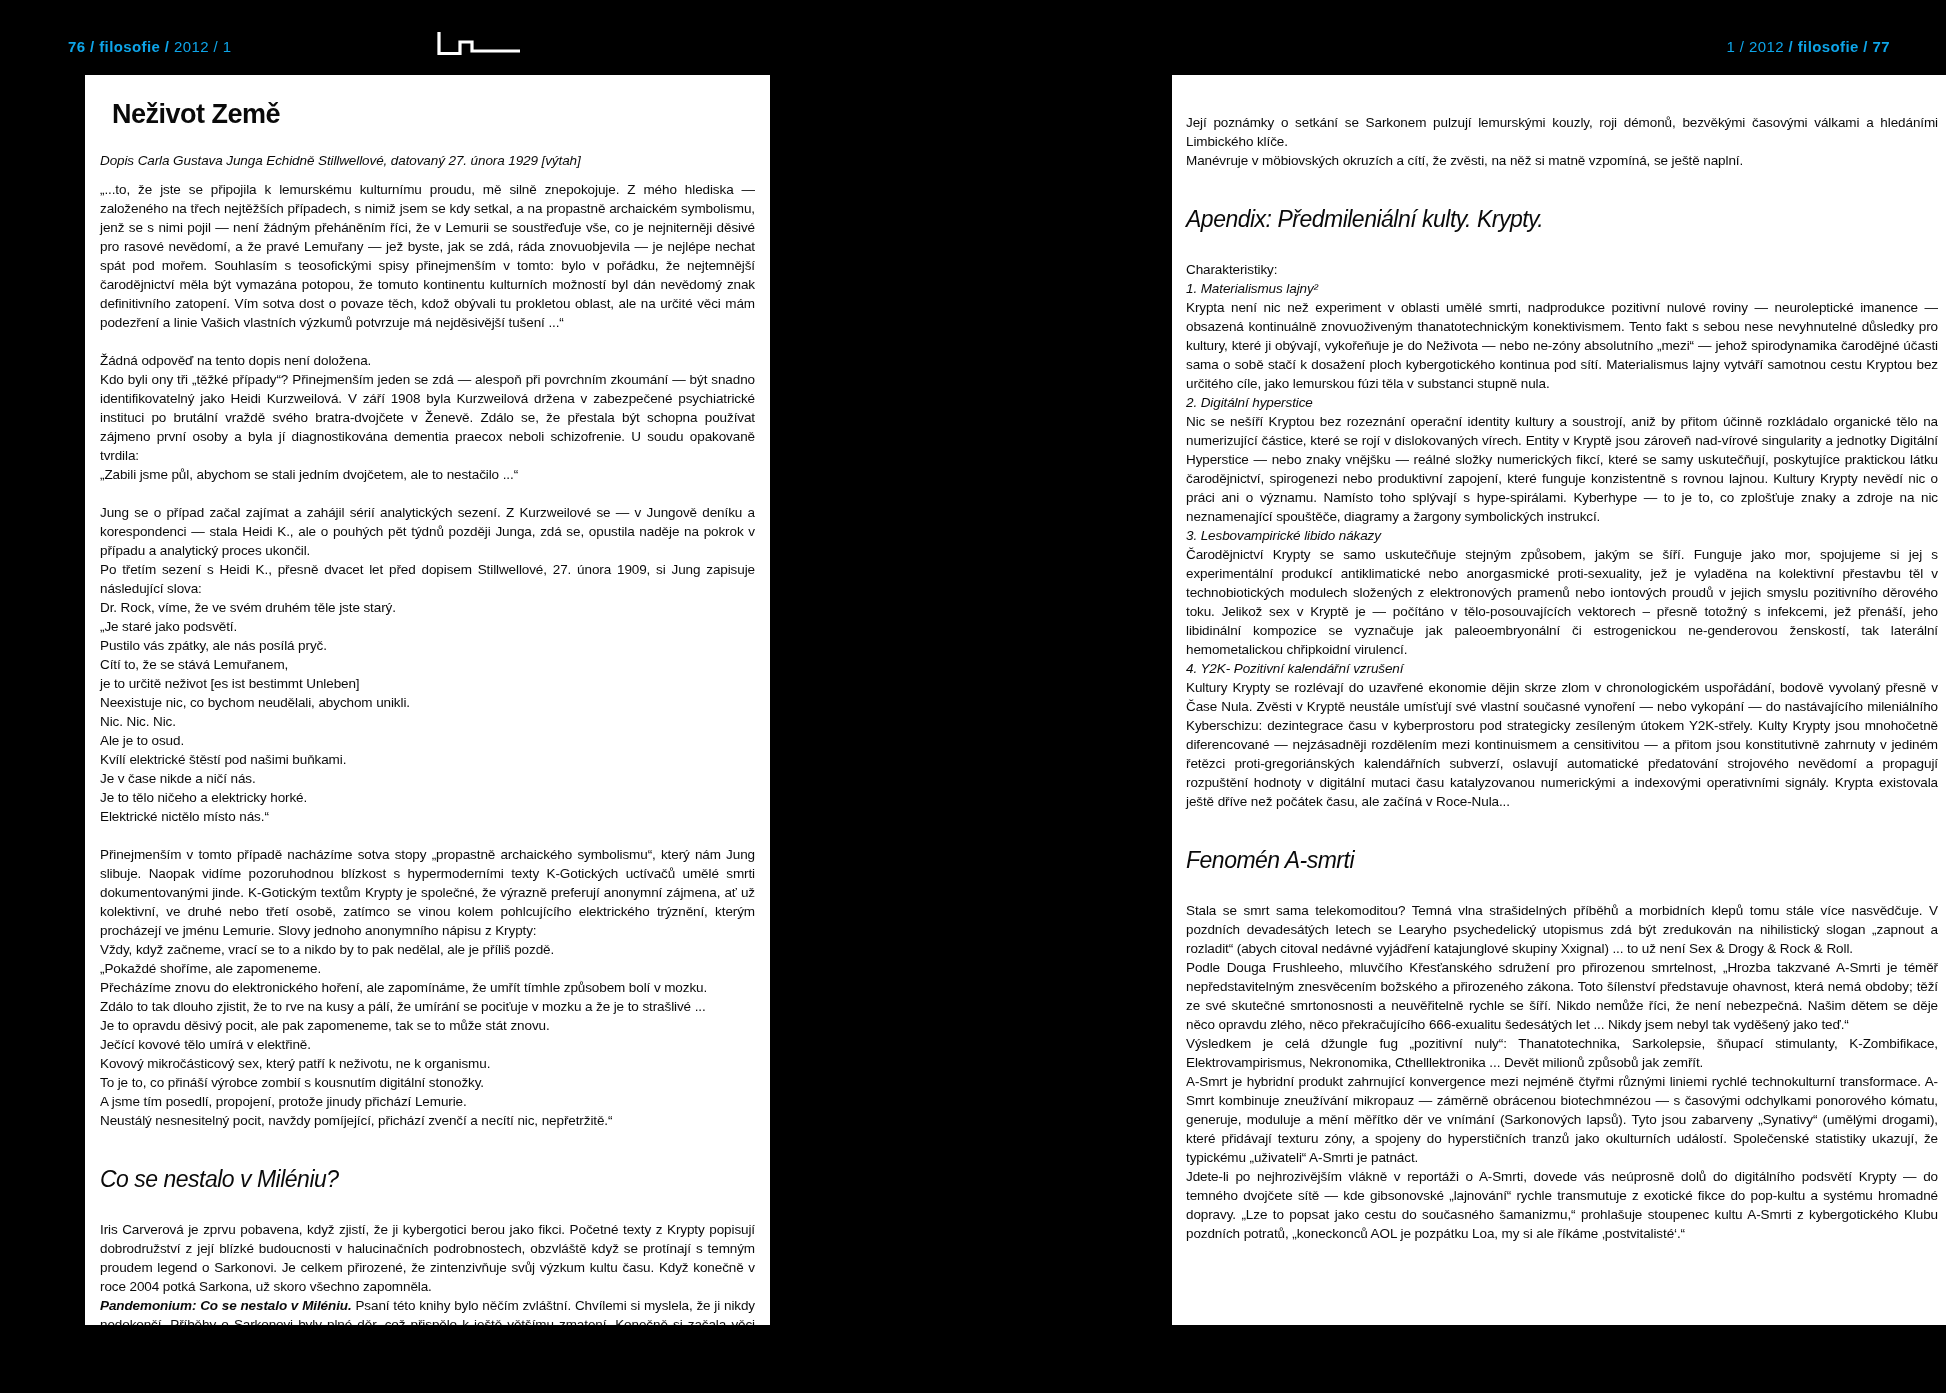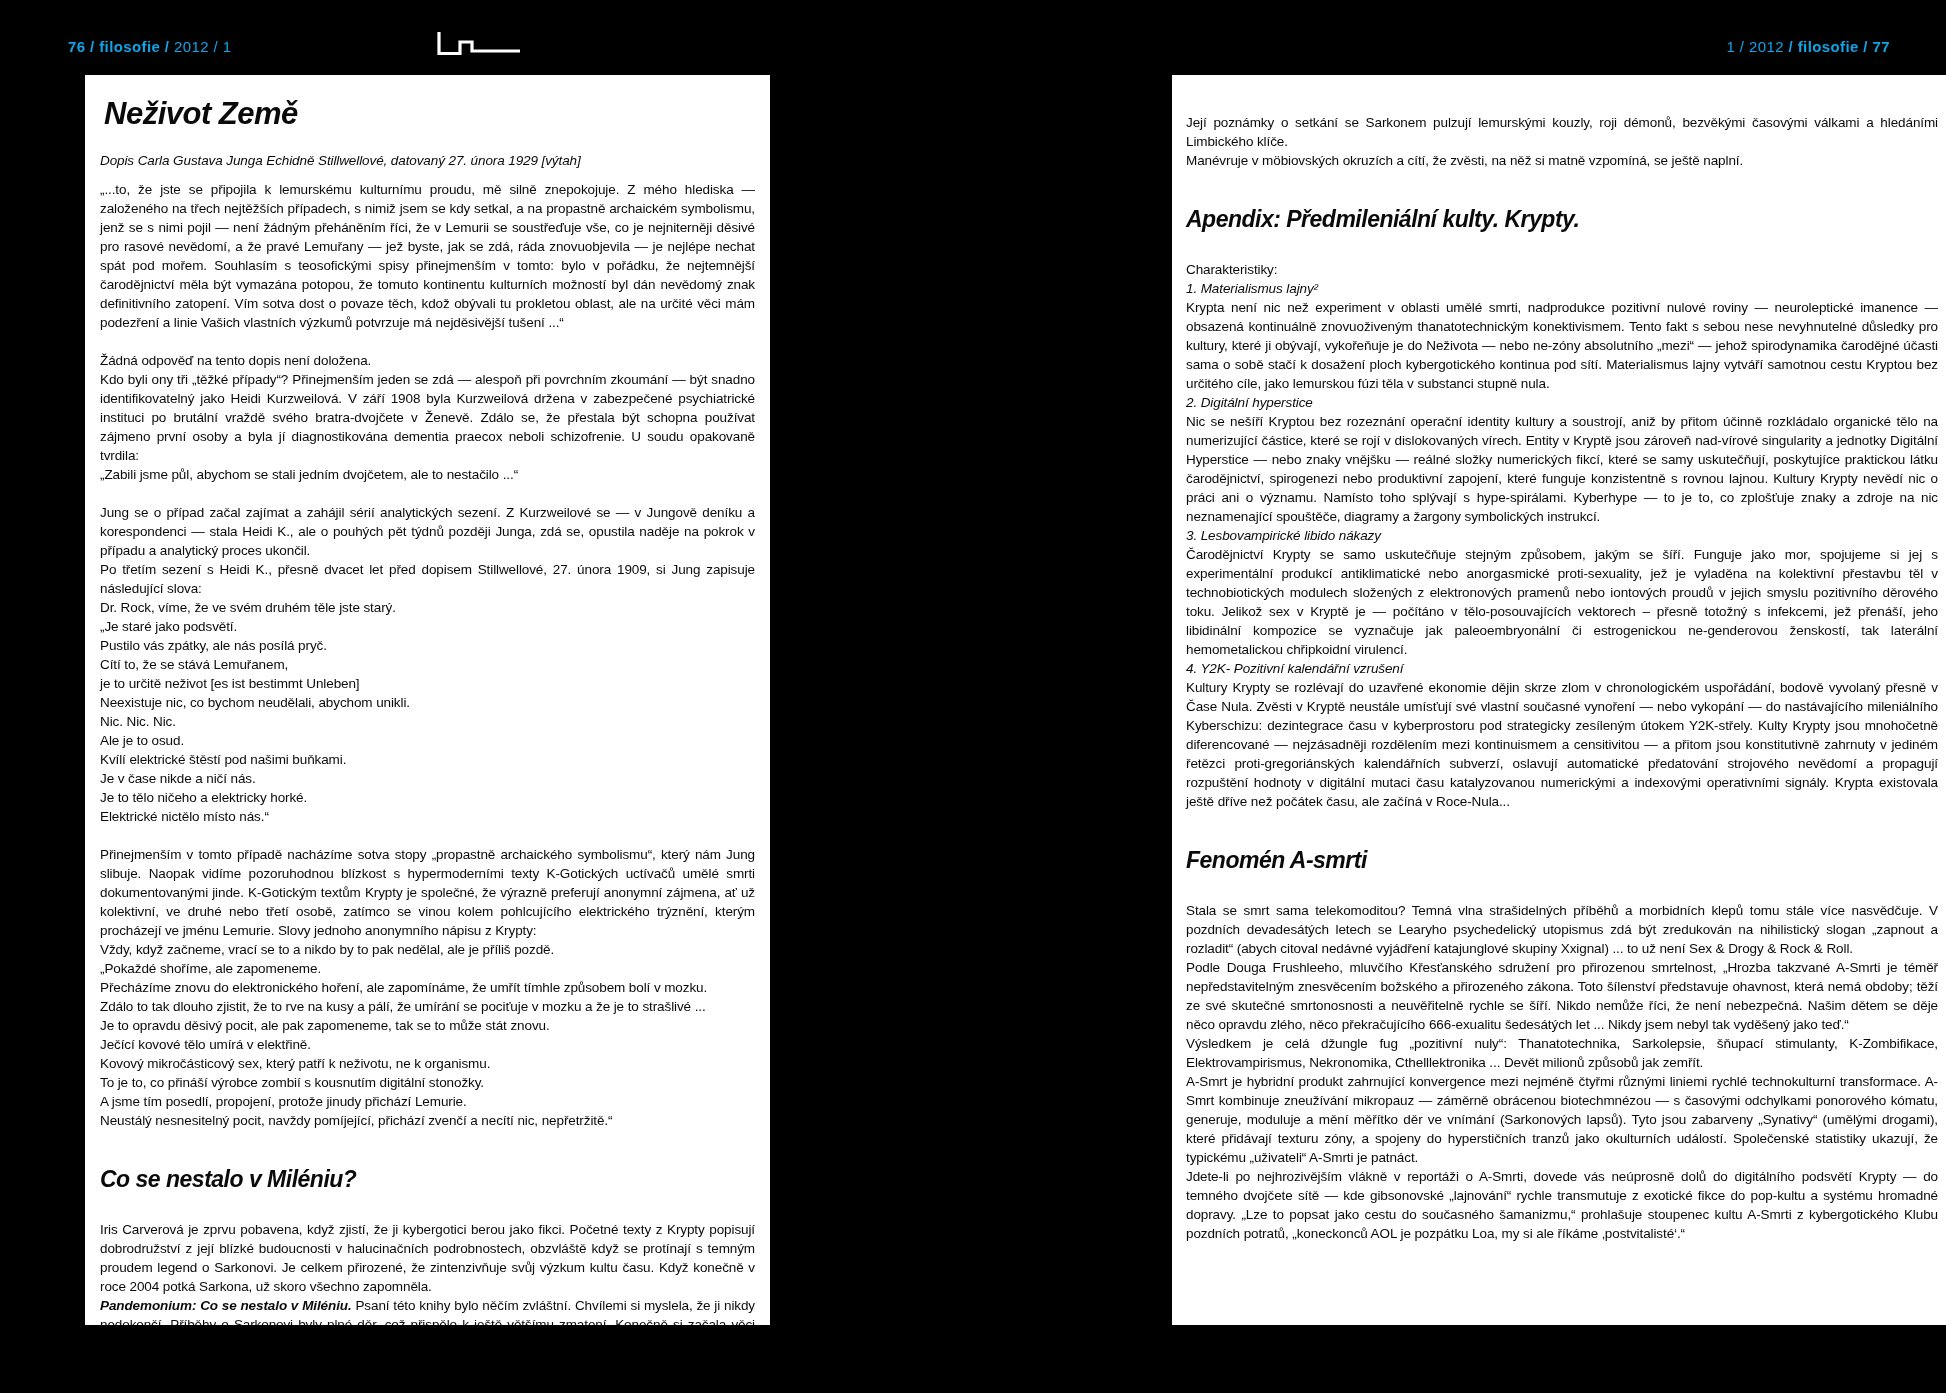--- a/index.html
+++ b/index.html
@@ -16,23 +16,23 @@
   .page{
     position:absolute;top:75px;height:1250px;background:#fff;color:#0a0a0a;
     box-sizing:border-box;overflow:hidden;
   }
   .page-left{left:85px;width:685px;padding:20px 15px 0 15px}
   .page-right{left:1172px;width:780px;padding:38px 14px 8px 14px}
   .blk{font-size:13.5px;line-height:19px;letter-spacing:-.1px}
   .p{text-align:justify}
   .line{text-align:left}
   .gap{height:19px}
-  .title{font-size:31px;line-height:30px;font-weight:bold;font-style:italic;letter-spacing:-.5px;margin:4px 4px 22px}
+  .title{font-size:27px;line-height:30px;font-weight:bold;letter-spacing:-.5px;margin:4px 12px 22px}
   .subtitle{font-style:italic;margin-bottom:10px}
-  .h2{font-size:23px;line-height:26px;font-weight:bold;font-style:italic;letter-spacing:-.5px;margin:36px 0 28px}
+  .h2{font-size:23px;line-height:26px;font-weight:normal;font-style:italic;letter-spacing:-.5px;margin:36px 0 28px}
   .h3{font-weight:normal;font-style:italic}
   .lead{font-weight:bold;font-style:italic}
 </style>
 </head>
 <body>
 
 <div class="hdr hdr-left">
   <span class="b">76 / filosofie /</span>
   <span>2012 / 1</span>
 </div>

